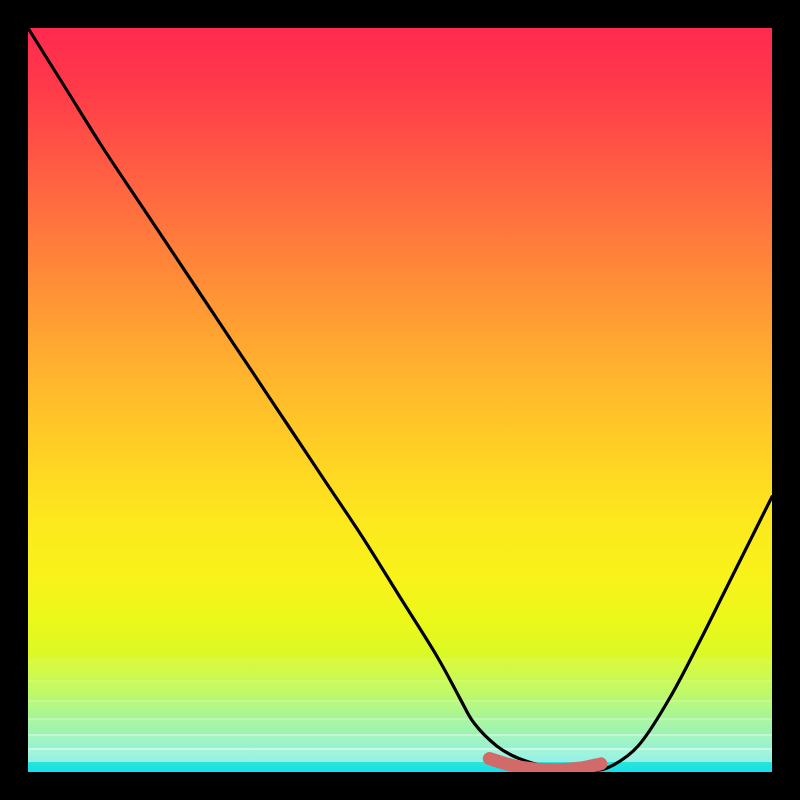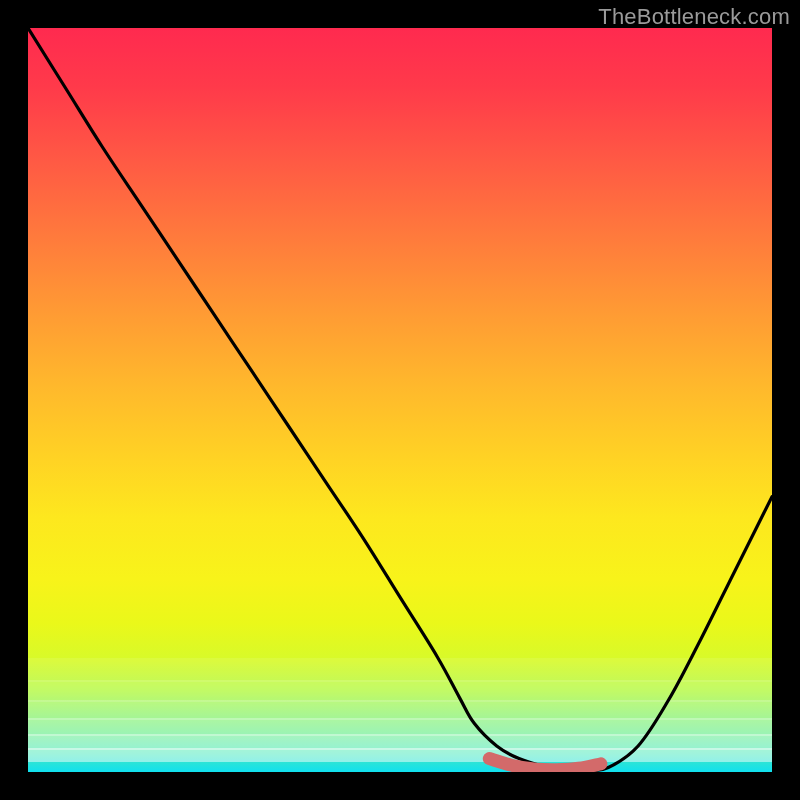--- a/index.html
+++ b/index.html
@@ -85,14 +85,13 @@
     <div class="white-band" style="bottom:36px;height:18px;opacity:0.55;"></div>
     <div class="white-band" style="bottom:22px;height:16px;opacity:0.72;"></div>
     <div class="white-band" style="bottom:10px;height:14px;opacity:0.88;"></div>
 
     <svg class="curve" viewBox="0 0 744 744" preserveAspectRatio="none">
       <path fill="none" stroke="#000000" stroke-width="3.2" stroke-linecap="round" d="M 0.0 0.0 C 6.7 10.7, 23.8 38.1, 37.2 59.5 C 50.6 80.9, 61.0 98.3, 74.4 119.0 C 87.8 139.8, 98.2 154.8, 111.6 174.8 C 125.0 194.9, 135.4 210.6, 148.8 230.6 C 162.2 250.7, 172.6 266.4, 186.0 286.4 C 199.4 306.5, 209.8 322.2, 223.2 342.2 C 236.6 362.3, 247.0 378.0, 260.4 398.0 C 273.8 418.1, 284.2 433.8, 297.6 453.8 C 311.0 473.9, 321.4 488.9, 334.8 509.6 C 348.2 530.4, 358.6 547.7, 372.0 569.2 C 385.4 590.6, 398.5 610.6, 409.2 628.7 C 419.9 646.8, 424.8 657.5, 431.5 669.6 C 438.2 681.7, 439.7 686.9, 446.4 695.6 C 453.1 704.3, 460.7 711.7, 468.7 718.0 C 476.8 724.3, 481.7 726.7, 491.0 730.6 C 500.4 734.5, 511.4 737.4, 520.8 739.5 C 530.2 741.7, 536.4 742.0, 543.1 742.5 C 549.8 743.0, 551.3 743.0, 558.0 742.5 C 564.7 742.0, 570.9 744.0, 580.3 739.5 C 589.7 735.1, 599.4 729.9, 610.1 718.0 C 620.8 706.0, 629.1 691.4, 639.8 673.3 C 650.6 655.2, 658.9 638.3, 669.6 617.5 C 680.3 596.8, 688.6 579.4, 699.4 558.0 C 710.1 536.6, 721.1 514.6, 729.1 498.5 C 737.2 482.4, 741.3 474.1, 744.0 468.7"></path>
       <path fill="none" stroke="#d36a6a" stroke-width="13" stroke-linecap="round" d="M 461.3 730.6 C 465.3 731.8, 475.6 735.4, 483.6 737.3 C 491.6 739.2, 497.9 740.2, 505.9 741.0 C 514.0 741.8, 520.2 741.9, 528.2 741.8 C 536.3 741.6, 542.5 741.4, 550.6 740.3 C 558.6 739.2, 568.9 736.6, 572.9 735.8"></path>
     </svg>
   </div>
 
-  <div class="watermark">TheBottleneck.com</div>
 </div>
 
 </body></html>

